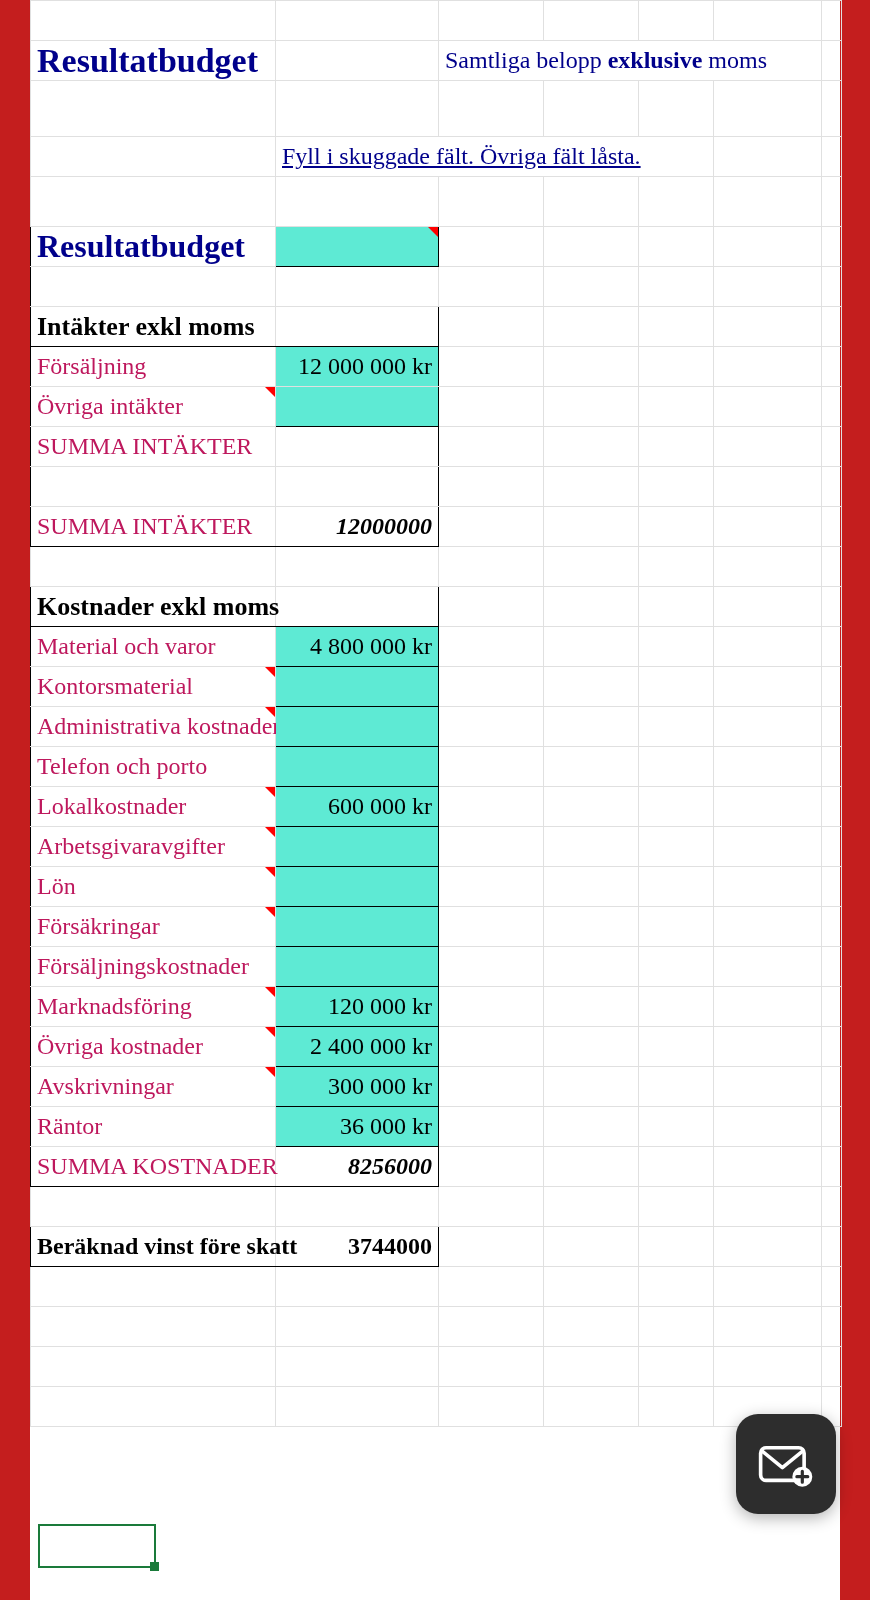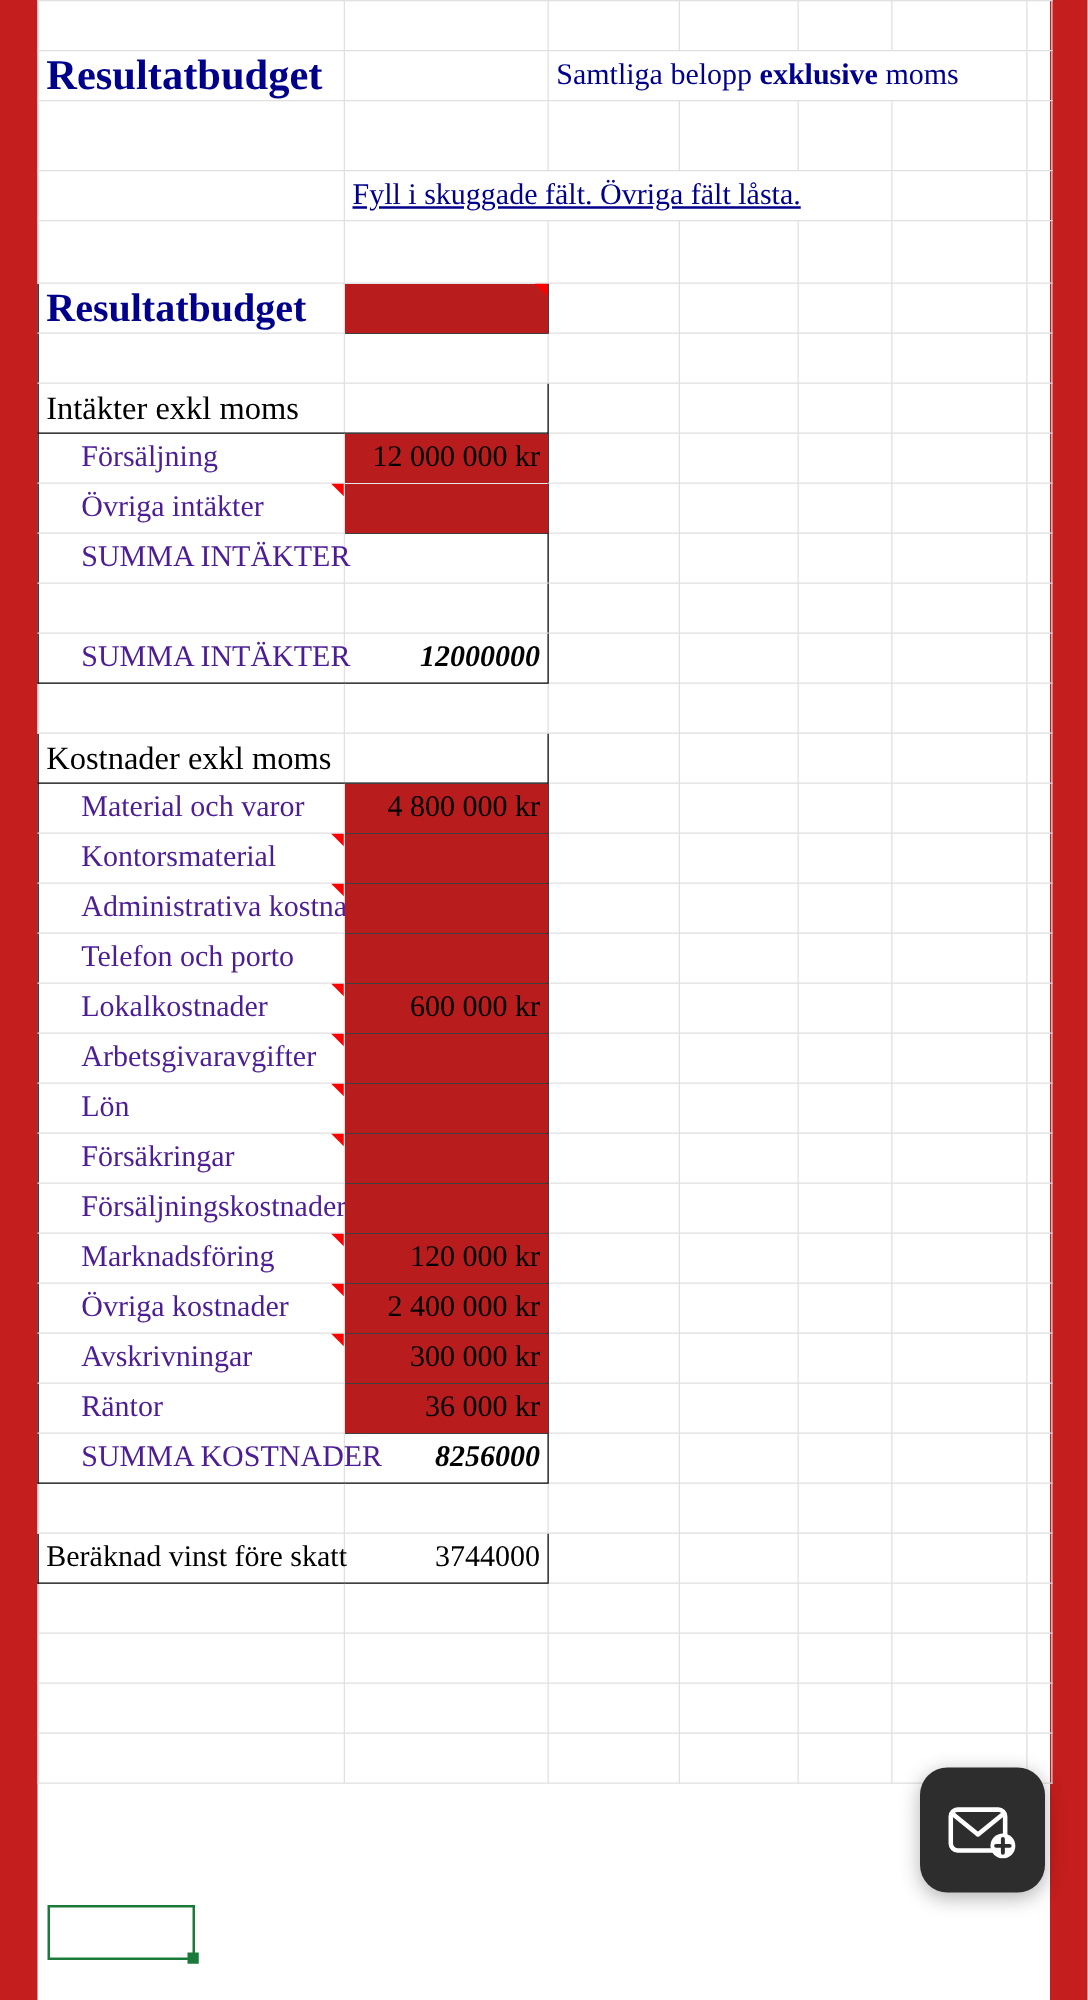--- a/index.html
+++ b/index.html
@@ -64,30 +64,30 @@
       text-decoration: underline;
     }
     .title-sec {
       font-size: 32px;
       font-weight: bold;
       color: #00008b;
       white-space: nowrap;
     }
     .section-head {
       font-size: 26px;
-      font-weight: normal;
+      font-weight: bold;
       color: #000;
       white-space: nowrap;
     }
-    .label { font-size: 24px; color: #4c1d95; margin-left: 28px; }
+    .label { font-size: 24px; color: #be185d; }
     .val-cell { text-align: right; font-size: 24px; }
     .val-italic { font-style: italic; font-weight: bold; }
-    .val-bold { font-weight: normal; margin-top: 12px; }
-
-    .shaded { background: #b91c1c; }
+    .val-bold { font-weight: bold; margin-top: 12px; }
+
+    .shaded { background: #5eead4; }
 
     .b-top { border-top: 1.5px solid #000 !important; }
     .b-bottom { border-bottom: 1.5px solid #000 !important; }
     .b-left { border-left: 1.5px solid #000 !important; }
     .b-right { border-right: 1.5px solid #000 !important; }
 
     .note {
       position: absolute;
       top: 0; right: 0;
       width: 0; height: 0;

